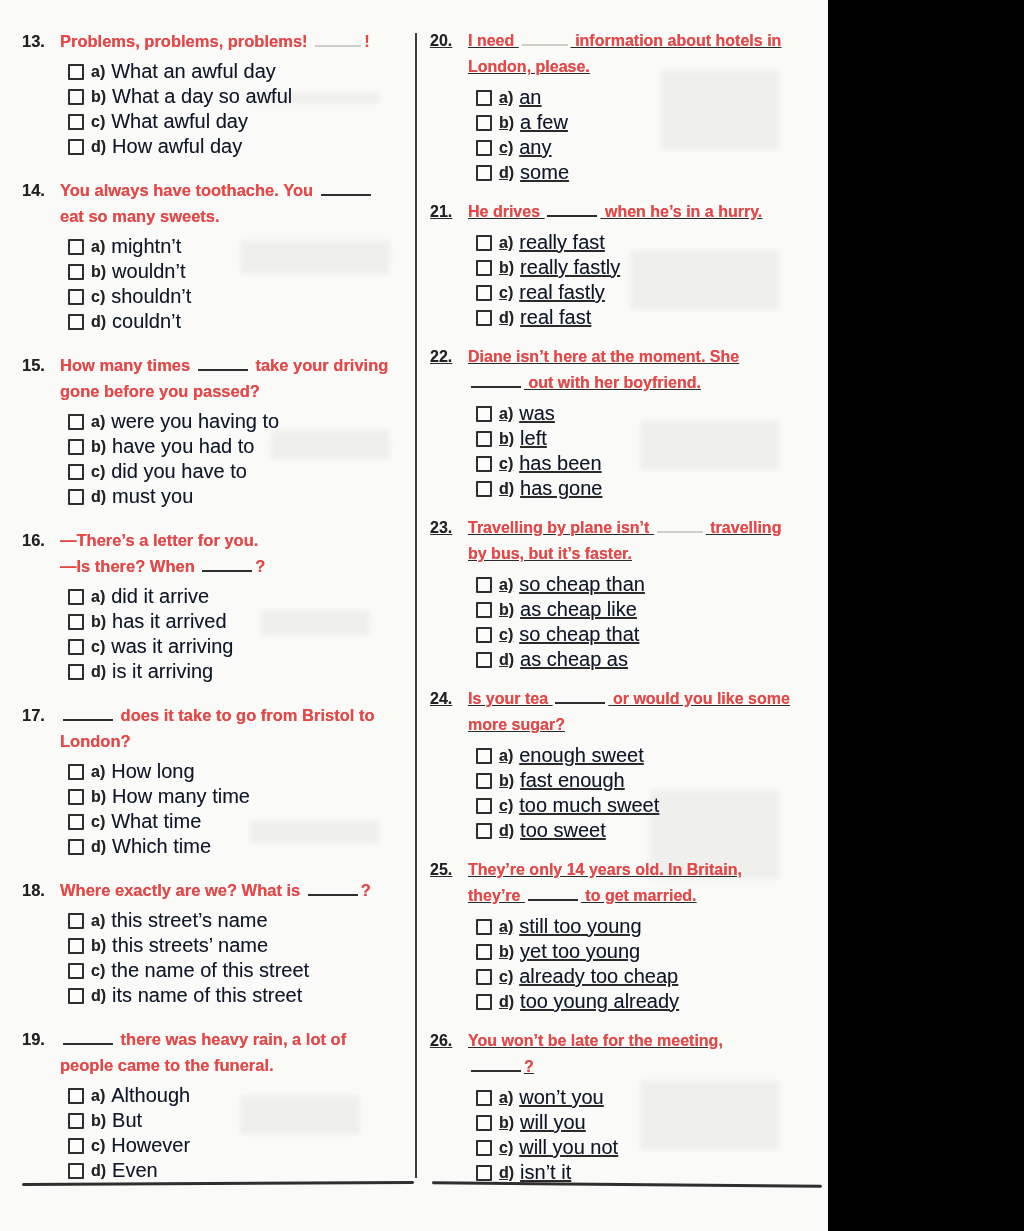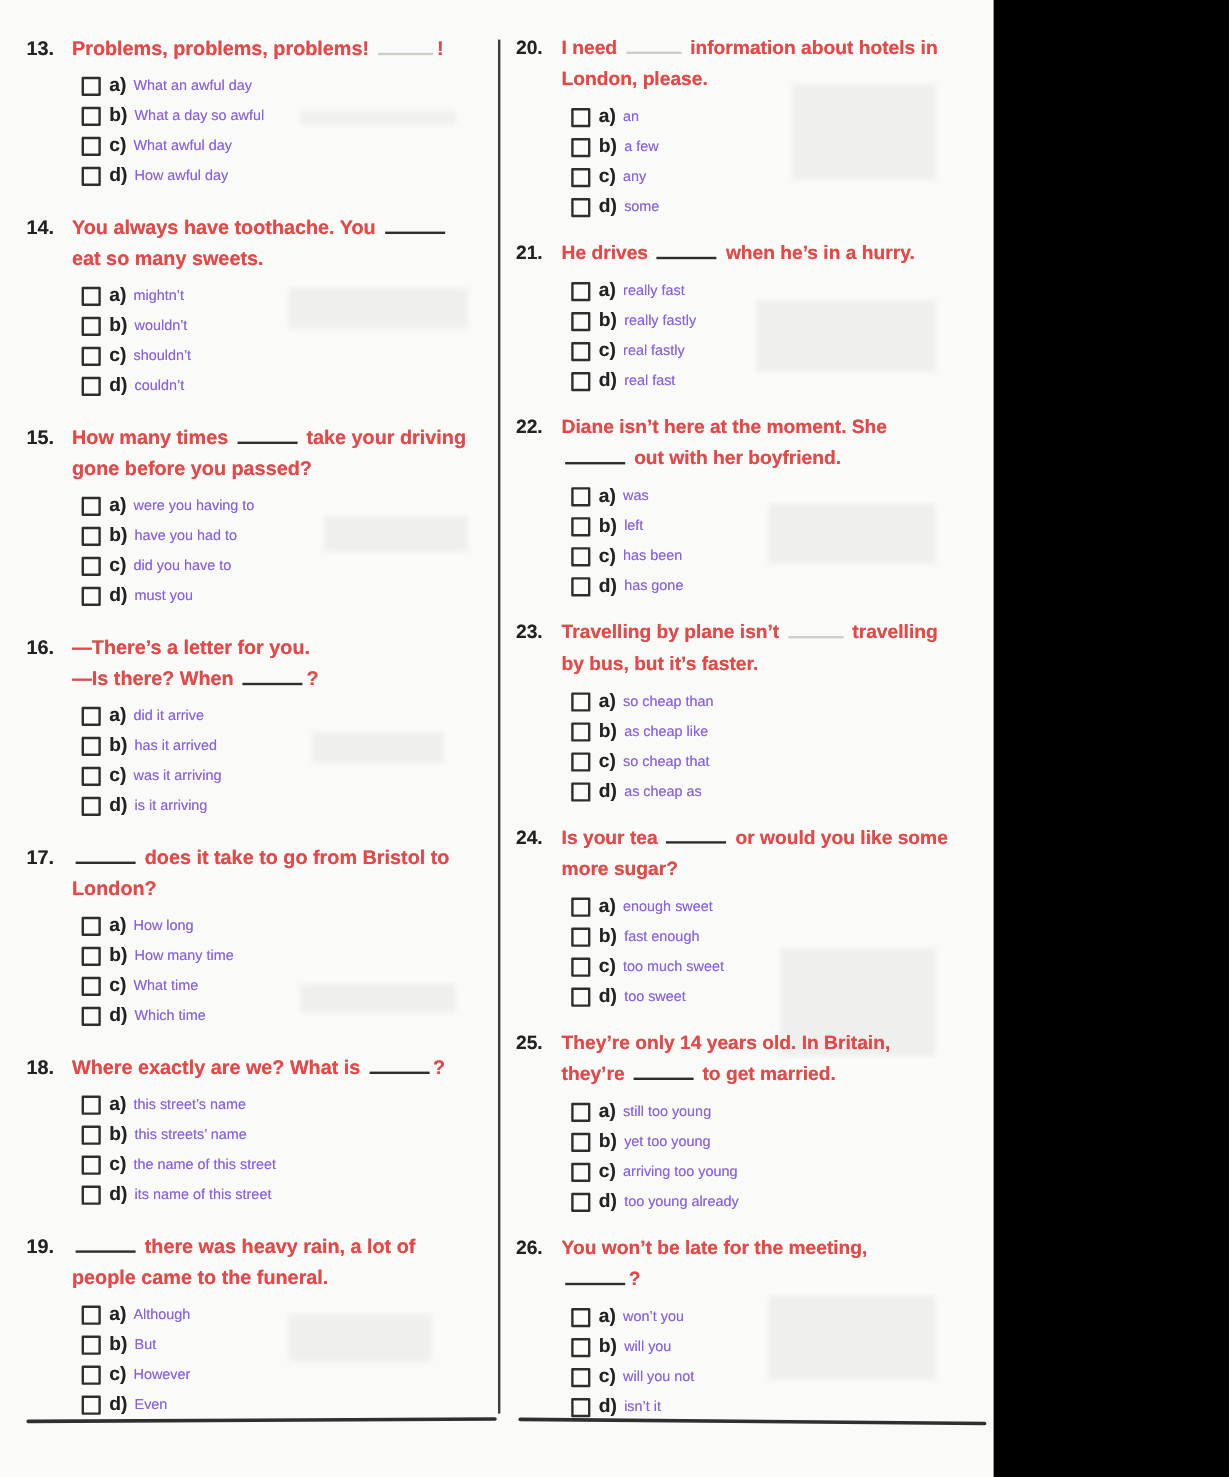--- a/index.html
+++ b/index.html
@@ -1,42 +1,42 @@
 <!DOCTYPE html>
 <html><head>
 <meta charset="utf-8">
 <style>
   html,body{margin:0;padding:0;background:#000;}
   .page{
-    position:relative;width:1024px;height:1231px;background:#fafaf8;overflow:hidden;
+    position:relative;width:884px;height:1231px;background:#fafaf8;overflow:hidden;
     font-family:"Liberation Sans","DejaVu Sans",sans-serif;color:#2b2b2b;
   }
   .column{position:absolute;top:28px;}
   .column-left{left:22px;width:394px;}
   .column-right{left:430px;width:394px;}
   .question{margin-bottom:18px;}
-  .column-right .question{margin-bottom:14px;}
+  .column-right .question{margin-bottom:14px;text-decoration:underline;}
   .prompt{display:flex;}
   .qnum{
     flex:0 0 38px;font-weight:bold;font-size:16.5px;line-height:26px;color:#222;
     text-shadow:0 0 0.5px rgba(20,20,20,0.45);
   }
   .qtext{font-weight:bold;font-size:16.5px;line-height:26px;color:#ef4444;
     text-shadow:0 0 0.5px rgba(20,20,20,0.45);}
   .column-right .qtext,.column-right .qnum{font-size:16px;}
   .prompt-line{white-space:nowrap;}
   .options{margin-top:5px;padding-left:46px;}
   .option{display:flex;align-items:center;height:25px;line-height:25px;white-space:nowrap;}
   .checkbox{
     width:12px;height:12px;border:2px solid #2e2e2e;border-radius:1px;
     margin-right:7px;flex:0 0 auto;background:#fcfcfa;
   }
   .letter{font-weight:bold;font-size:16px;margin-right:6px;color:#222;
     text-shadow:0 0 0.4px rgba(20,20,20,0.4);}
-  .otext{font-size:12px;color:#8b5cf6;text-shadow:0 0 0.3px rgba(30,30,30,0.35);}
+  .otext{font-size:20px;color:#0f172a;text-shadow:0 0 0.3px rgba(30,30,30,0.35);}
   .blank{
     display:inline-block;width:50px;height:13px;margin:0 3px;
     border-bottom:2px solid #2e2e2e;vertical-align:baseline;
   }
   .blank.faint{border-bottom-color:#cfcfc9;width:46px;}
   .divider{position:absolute;left:415px;top:33px;width:2px;height:1145px;background:#3d3d3d;}
   .rule{position:absolute;height:3px;background:#2f2f2f;border-radius:2px;}
   .rule-left{left:22px;top:1182px;width:392px;transform:rotate(-0.3deg);}
   .rule-right{left:432px;top:1183px;width:390px;transform:rotate(0.5deg);}
   .black-bar{position:absolute;left:828px;top:0;width:196px;height:1231px;background:#000;z-index:5;}
@@ -460,21 +460,21 @@
             <span class="otext">still too young</span>
           </div>
           <div class="option">
             <span class="checkbox"></span>
             <span class="letter">b)</span>
             <span class="otext">yet too young</span>
           </div>
           <div class="option">
             <span class="checkbox"></span>
             <span class="letter">c)</span>
-            <span class="otext">arriving too young</span>
+            <span class="otext">already too cheap</span>
           </div>
           <div class="option">
             <span class="checkbox"></span>
             <span class="letter">d)</span>
             <span class="otext">too young already</span>
           </div>
         </div>
   </div>
 
   <div class="question">

